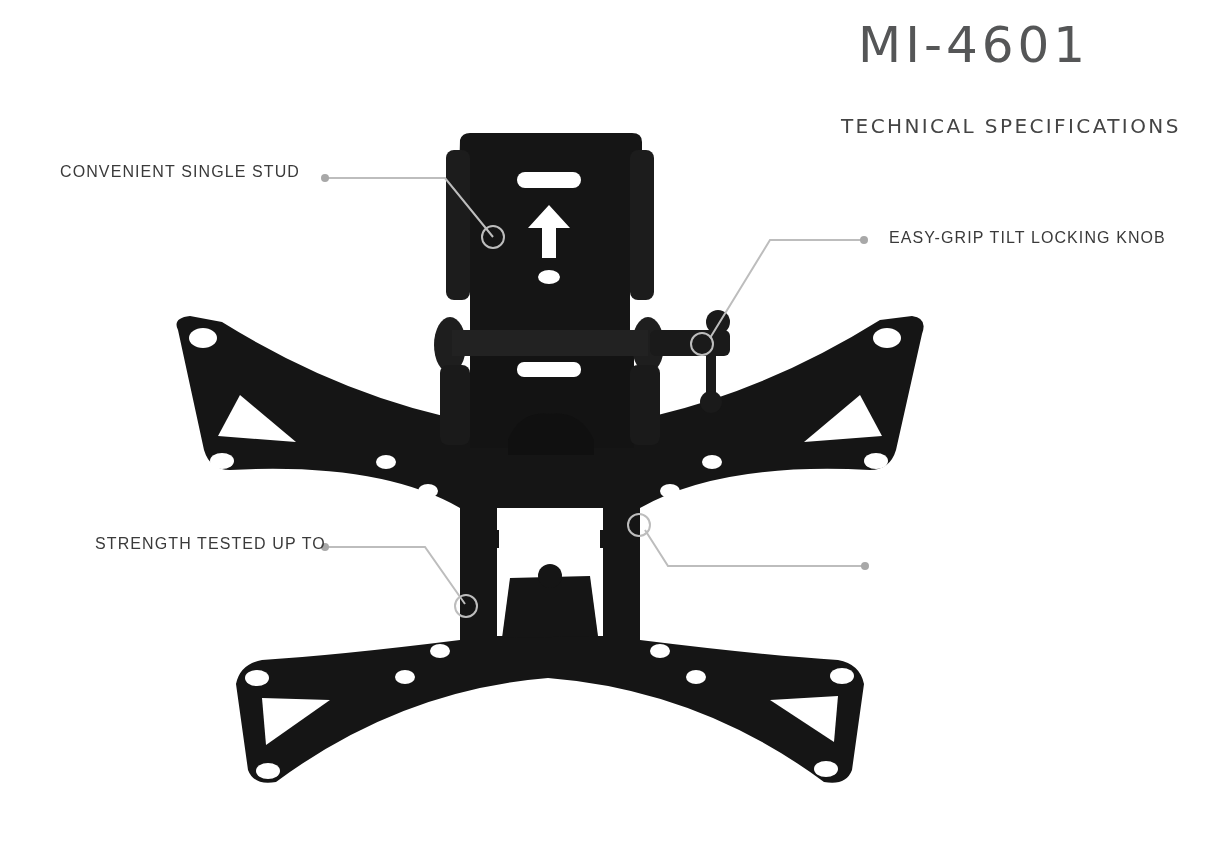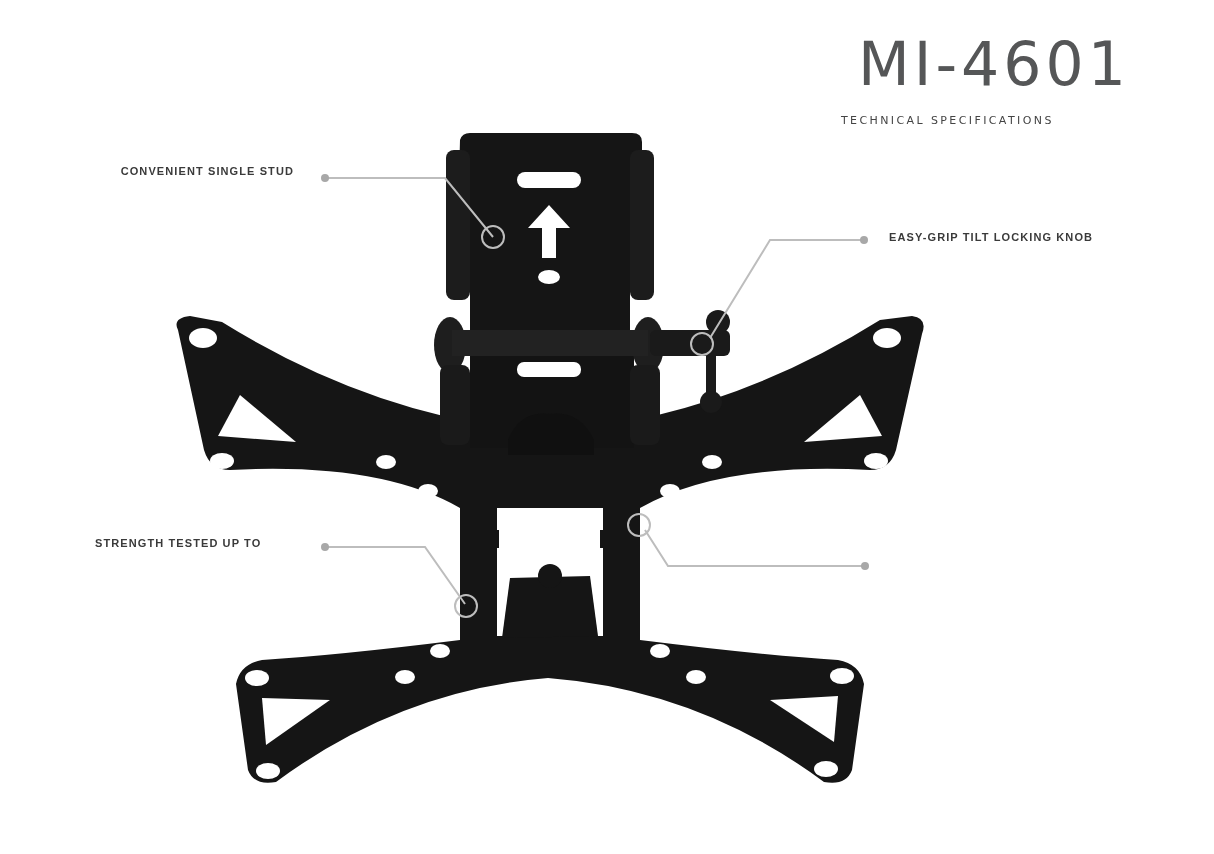--- a/index.html
+++ b/index.html
@@ -1,19 +1,19 @@
 <!DOCTYPE html>
 <html><head>
 <meta charset="utf-8">
 <style>
   html, body { margin: 0; padding: 0; background: #ffffff; }
   body { width: 1214px; height: 854px; position: relative; overflow: hidden; font-family: "Liberation Sans", "DejaVu Sans", sans-serif; }
-  .title { position: absolute; left: 858px; top: 34px; width: 300px; font-size: 60px; font-weight: 400; color: #555657; letter-spacing: 4px; line-height: 1; font-family: "DejaVu Sans", sans-serif; }
-  .subtitle { position: absolute; left: 841px; top: 114px; font-size: 11px; font-weight: 400; color: #444; letter-spacing: 2.4px; font-family: "DejaVu Sans", sans-serif; }
-  .label { position: absolute; font-size: 11px; font-weight: 700; color: #3a3a3a; letter-spacing: 1.1px; line-height: 23px; white-space: nowrap; }
+  .title { position: absolute; left: 858px; top: 20px; width: 300px; font-size: 50px; font-weight: 400; color: #555657; letter-spacing: 4px; line-height: 1; font-family: "DejaVu Sans", sans-serif; }
+  .subtitle { position: absolute; left: 841px; top: 114px; font-size: 20px; font-weight: 400; color: #444; letter-spacing: 2.4px; font-family: "DejaVu Sans", sans-serif; }
+  .label { position: absolute; font-size: 16px; font-weight: 400; color: #3a3a3a; letter-spacing: 1.1px; line-height: 23px; white-space: nowrap; }
   .label.right { text-align: right; }
   .stage { position: absolute; left: 0; top: 0; width: 1214px; height: 854px; }
 </style>
 </head>
 <body>
 
 <div class="title">MI-4601</div>
 <div class="subtitle">TECHNICAL SPECIFICATIONS</div>
 
 <svg class="stage" width="1214" height="854" viewBox="0 0 1214 854" xmlns="http://www.w3.org/2000/svg">

